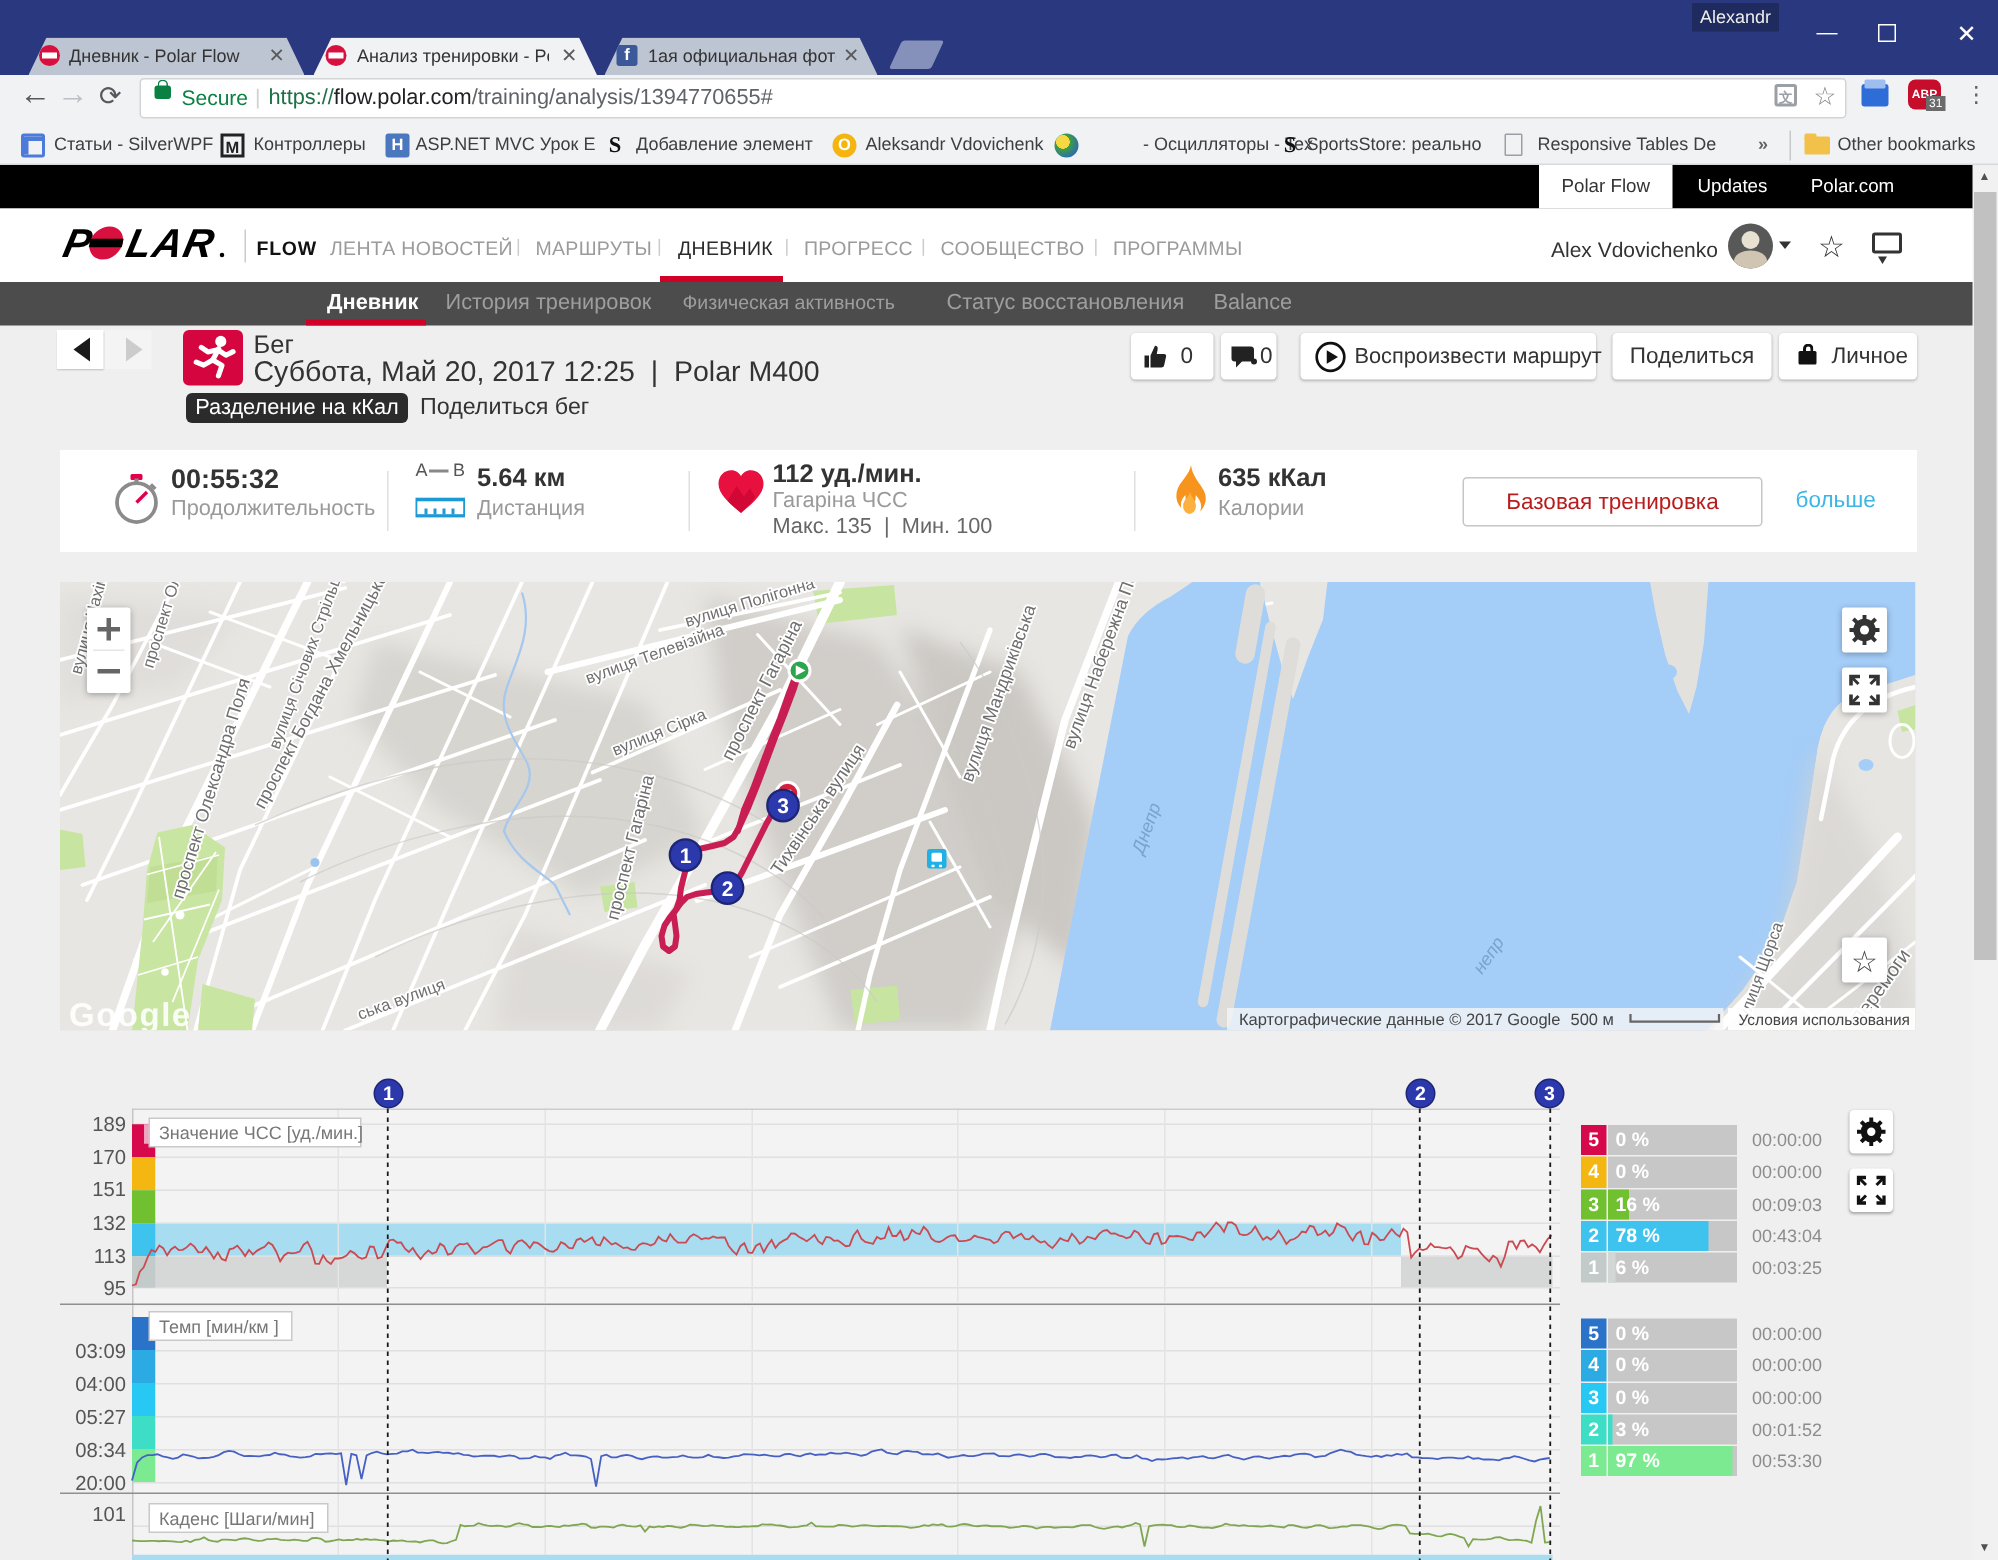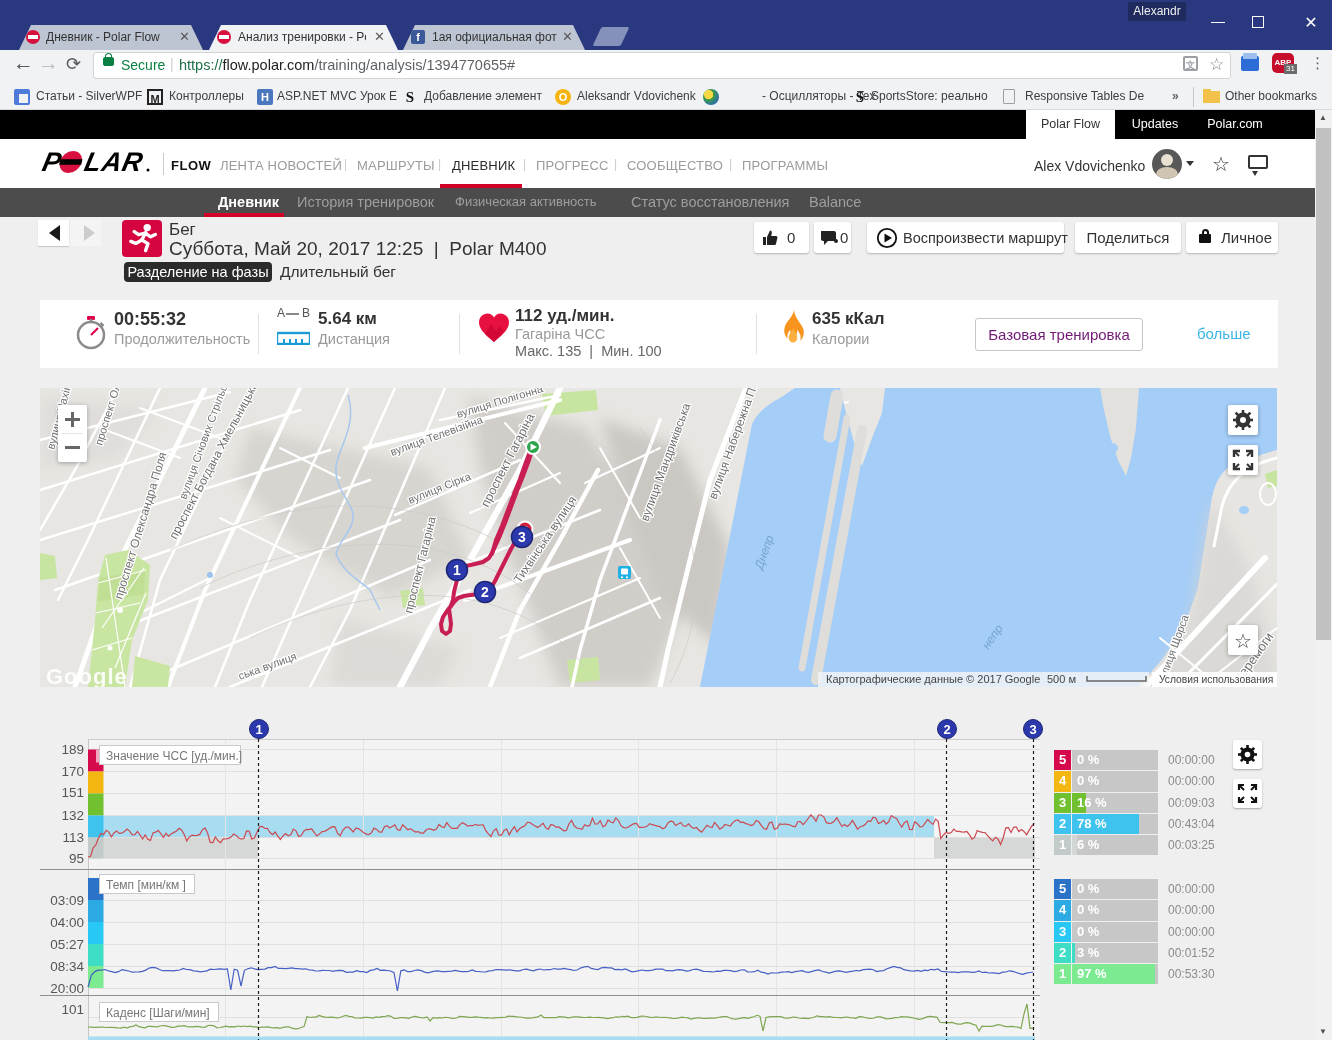--- a/index.html
+++ b/index.html
@@ -156,22 +156,22 @@
       <g stroke="#fff" stroke-width="3.4" stroke-linecap="round" stroke-linejoin="round" fill="none">
         <path d="M23.8,12.5 L19.8,20"></path>
         <path d="M23.2,13.2 L28.6,16.8 L33.4,14.4"></path>
         <path d="M23.2,13.2 L16.6,14.6 L12.2,11.6"></path>
         <path d="M19.8,20 L26,23.6 L23.6,30.6"></path>
         <path d="M19.8,20 L13.8,23.4 L8.8,21.4"></path>
       </g>
     </svg></div>
 <div class="ab" style="left:169px;top:220px;font-size:17px;color:#333">Бег</div>
 <div class="ab" style="left:169px;top:238px;font-size:19px;color:#333">Суббота, Май 20, 2017 12:25&nbsp; | &nbsp;Polar M400</div>
-<div class="ab" style="left:124px;top:262px;width:148px;height:20px;background:#2b2b2b;border-radius:4px;color:#fff;font-size:14.5px;text-align:center;line-height:20px">Разделение на фазы</div>
-<div class="ab" style="left:280px;top:263px;font-size:15.5px;color:#333">Длительный бег</div>
+<div class="ab" style="left:124px;top:262px;width:148px;height:20px;background:#2b2b2b;border-radius:4px;color:#fff;font-size:14.5px;text-align:center;line-height:20px">Разделение на кКал</div>
+<div class="ab" style="left:280px;top:263px;font-size:15.5px;color:#333">Поделиться бег</div>
 
 <div class="ab" style="left:754px;top:222px;width:55px;height:31px;background:#fff;border-radius:3px;box-shadow:0 1px 2px rgba(0,0,0,.25)">
     <svg width="20" height="20" viewBox="0 0 20 20" style="position:absolute;left:7px;top:6px">
       <path fill="#222" d="M2 9h3v8H2zM6 17V9l3-6.5c1.5 0 2 1 1.8 2.2L10.2 8H15c1 0 1.6.8 1.4 1.7l-1.3 5.8c-.2 1-.9 1.5-1.9 1.5z"></path>
     </svg>
     <span style="position:absolute;left:33px;top:7px;font-size:15px;color:#333">0</span>
   </div>
 <div class="ab" style="left:814px;top:222px;width:37px;height:31px;background:#fff;border-radius:3px;box-shadow:0 1px 2px rgba(0,0,0,.25)">
     <svg width="18" height="16" viewBox="0 0 18 16" style="position:absolute;left:6px;top:8px">
       <path fill="#222" d="M1 1h13c1 0 2 .8 2 2v6c0 1.2-1 2-2 2H8l-4 4v-4H3c-1 0-2-.8-2-2z"></path>
@@ -226,21 +226,21 @@
 <div class="ab" style="left:515px;top:306px;font-size:17px;font-weight:bold;color:#333">112 уд./мин.</div>
 <div class="ab" style="left:515px;top:326px;font-size:14.5px;color:#9a9a9a">Гагаріна ЧСС</div>
 <div class="ab" style="left:515px;top:343px;font-size:14.5px;color:#666">Макс. 135&nbsp;&nbsp;|&nbsp;&nbsp;Мин. 100</div>
 <div class="ab" style="left:756px;top:314px;width:1px;height:40px;background:#e0e0e0"></div>
 <svg class="ab" style="left:780px;top:309px" width="26" height="44" viewBox="0 0 26 44">
     <path fill="#f7941e" d="M14 1 C13 7 8.5 10.5 6 15 C3.5 19.5 3.4 25.5 7.5 29.5 C6.8 26 8 23 10.4 21 C10 25 11.4 27.6 13.6 29.8 C16 27.6 17.6 24.6 17 21 C20.6 24.4 21.6 28.4 20 32 C23.8 28.6 25 23 22.6 18.2 C20 13 14.8 8.6 14 1 Z"></path>
     <path fill="#fcb040" d="M13.4 19 C14.2 22.4 16.8 24.2 17.2 27.4 C17.6 30.8 15.8 33.4 13 33.6 C10.2 33.4 8.4 30.8 8.8 27.4 C9.2 24.2 12.4 22.4 13.4 19 Z"></path>
   </svg>
 <div class="ab" style="left:812px;top:309px;font-size:17px;font-weight:bold;color:#333">635 кКал</div>
 <div class="ab" style="left:812px;top:331px;font-size:14.5px;color:#9a9a9a">Калории</div>
-<div class="ab" style="left:975px;top:318px;width:168px;height:33px;background:#fff;border:1px solid #c6c6c6;border-radius:3px;font-size:15px;color:#701a75;text-align:center;line-height:31px">Базовая тренировка</div>
+<div class="ab" style="left:975px;top:318px;width:200px;height:33px;background:#fff;border:1px solid #c6c6c6;border-radius:3px;font-size:15px;color:#b91c1c;text-align:center;line-height:31px">Базовая тренировка</div>
 <div class="ab" style="left:1197px;top:325px;font-size:15px;color:#3cb6e4">больше</div>
 
 <div class="ab" style="left:40px;top:388px;width:1237px;height:299px;overflow:hidden;background:#e8e6e2">
 <svg width="1237" height="299" viewBox="0 0 1237 299" font-family="Liberation Sans,sans-serif">
 <defs>
 <filter id="blur6" x="-20%" y="-20%" width="140%" height="140%">
           <feGaussianBlur stdDeviation="7"></feGaussianBlur>
         </filter>
 </defs>
 

